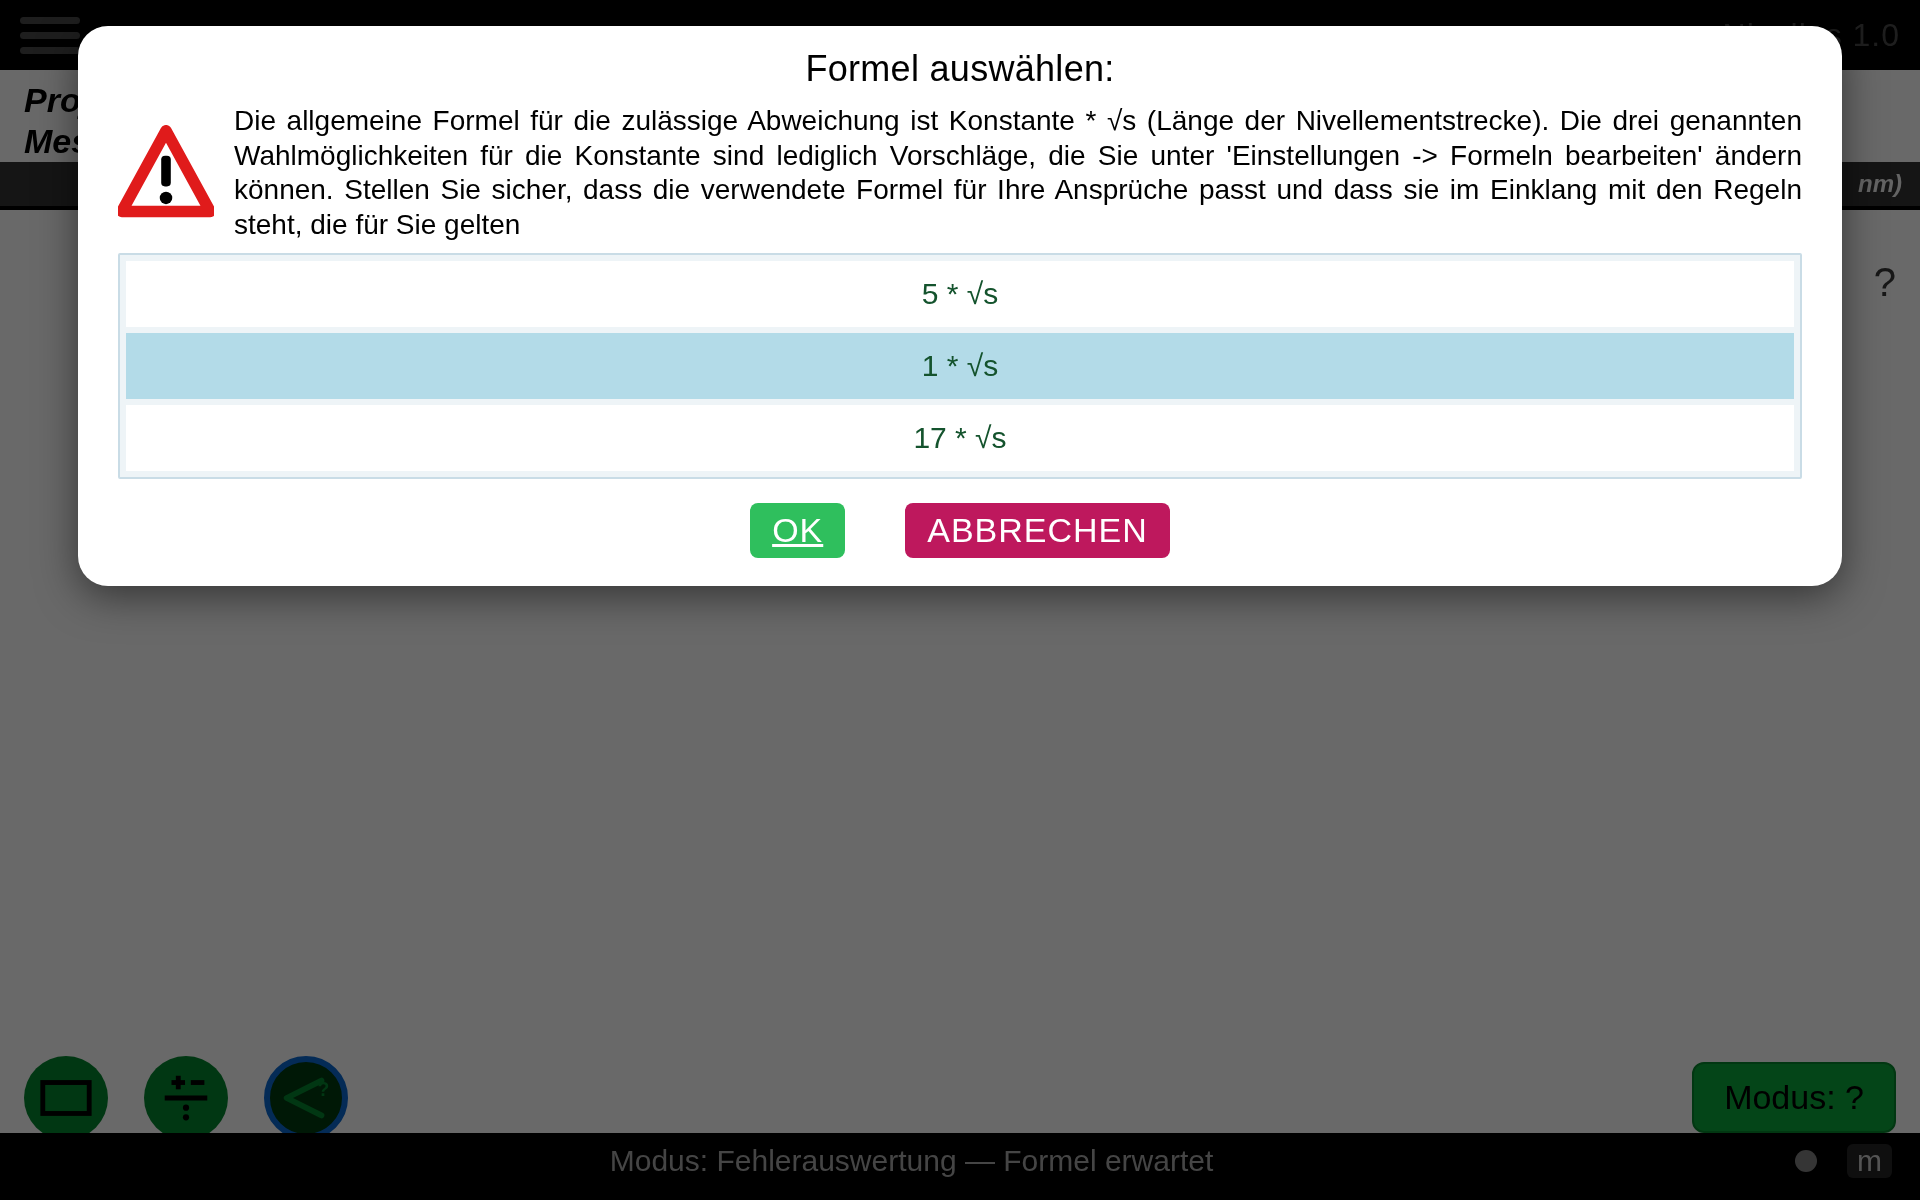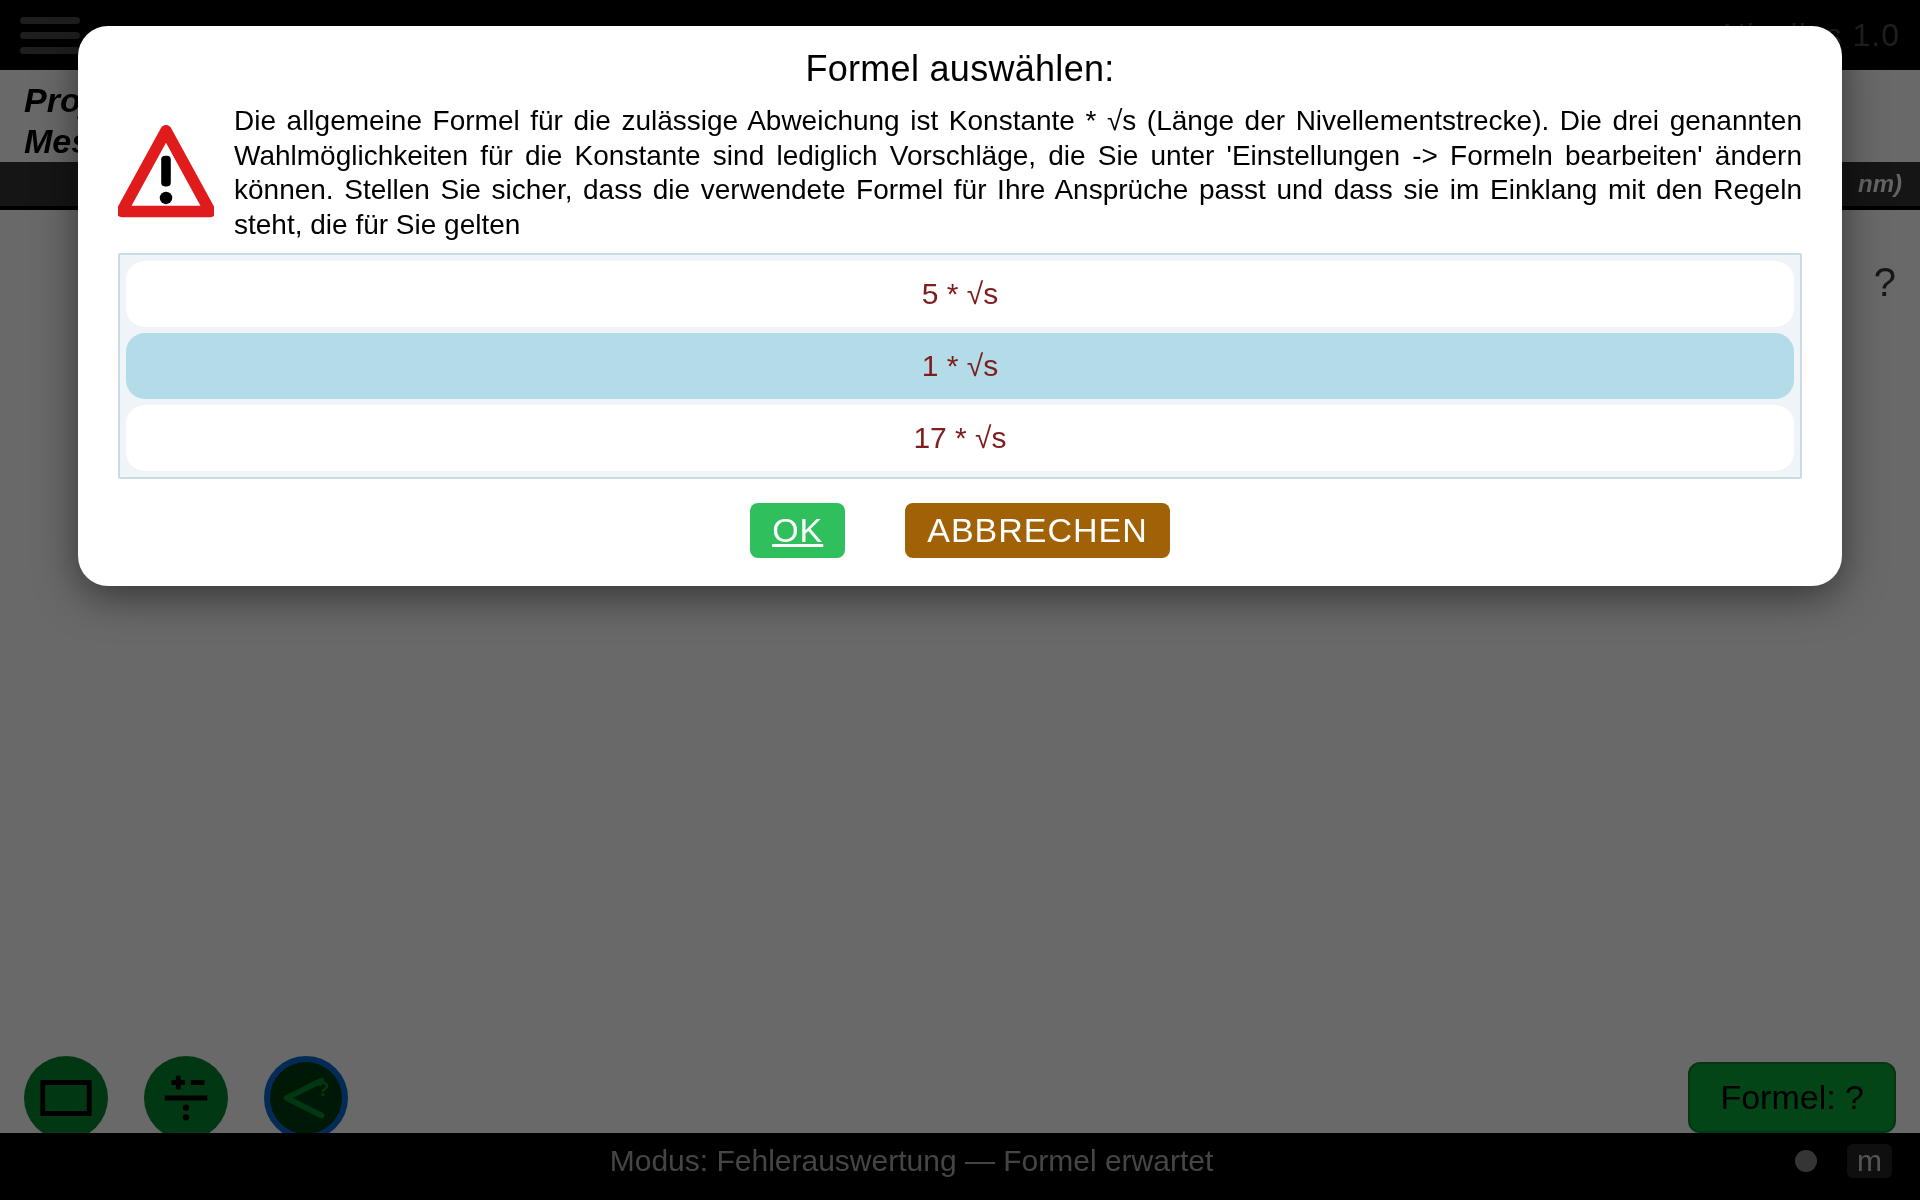--- a/index.html
+++ b/index.html
@@ -99,34 +99,34 @@
       font-size: 28px; line-height: 1.24; color: #000;
       text-align: justify;
     }
     .option-list {
       border: 2px solid #c9dce6; padding: 6px; background: #eef4f7;
       border-radius: 2px;
     }
     .option {
       height: 66px; background: #fff; margin-bottom: 6px;
       display: flex; align-items: center; justify-content: center;
-      font-size: 30px; color: #7f1d1d; border-radius: 19px;
+      font-size: 30px; color: #14532d;
     }
     .option.selected { background: #b3dbe8; }
     .option:last-child { margin-bottom: 0; }
     .dialog-actions {
       display: flex; gap: 60px; justify-content: center; margin-top: 24px;
     }
     .btn {
       border: none; border-radius: 8px; font-size: 34px; color: #fff;
       padding: 8px 22px; font-weight: 500; letter-spacing: 1px;
       cursor: pointer;
     }
     .btn-ok { background: #2fbf5d; text-decoration: underline; }
-    .btn-cancel { background: #a16207; }
+    .btn-cancel { background: #be185d; }
   </style>
 </head>
 <body>
 
 <div class="app-header">
   <div class="hamburger">
     <span></span>
       <span></span>
       <span></span>
   </div>
@@ -161,21 +161,21 @@
       <circle cx="30" cy="40" r="3.2" fill="#000"></circle>
       <circle cx="30" cy="50" r="3.2" fill="#000"></circle>
     </svg>
   </div>
   <div class="round-btn outlined">
     <svg viewBox="0 0 60 60">
       <polyline points="46,12 10,30 46,48" fill="none" stroke="#047a2a" stroke-width="6" stroke-linejoin="round" stroke-linecap="round"></polyline>
       <text x="42" y="28" font-size="20" fill="#047a2a" font-weight="bold">?</text>
     </svg>
   </div>
-  <div class="formel-btn">Formel: ?</div>
+  <div class="formel-btn">Modus: ?</div>
 </div>
 
 <div class="status-bar">
   <span class="status-text">Modus: Fehlerauswertung — Formel erwartet</span>
   <span class="status-dot"></span>
   <span class="status-m">m</span>
 </div>
 
 <div class="dim"></div>
 

